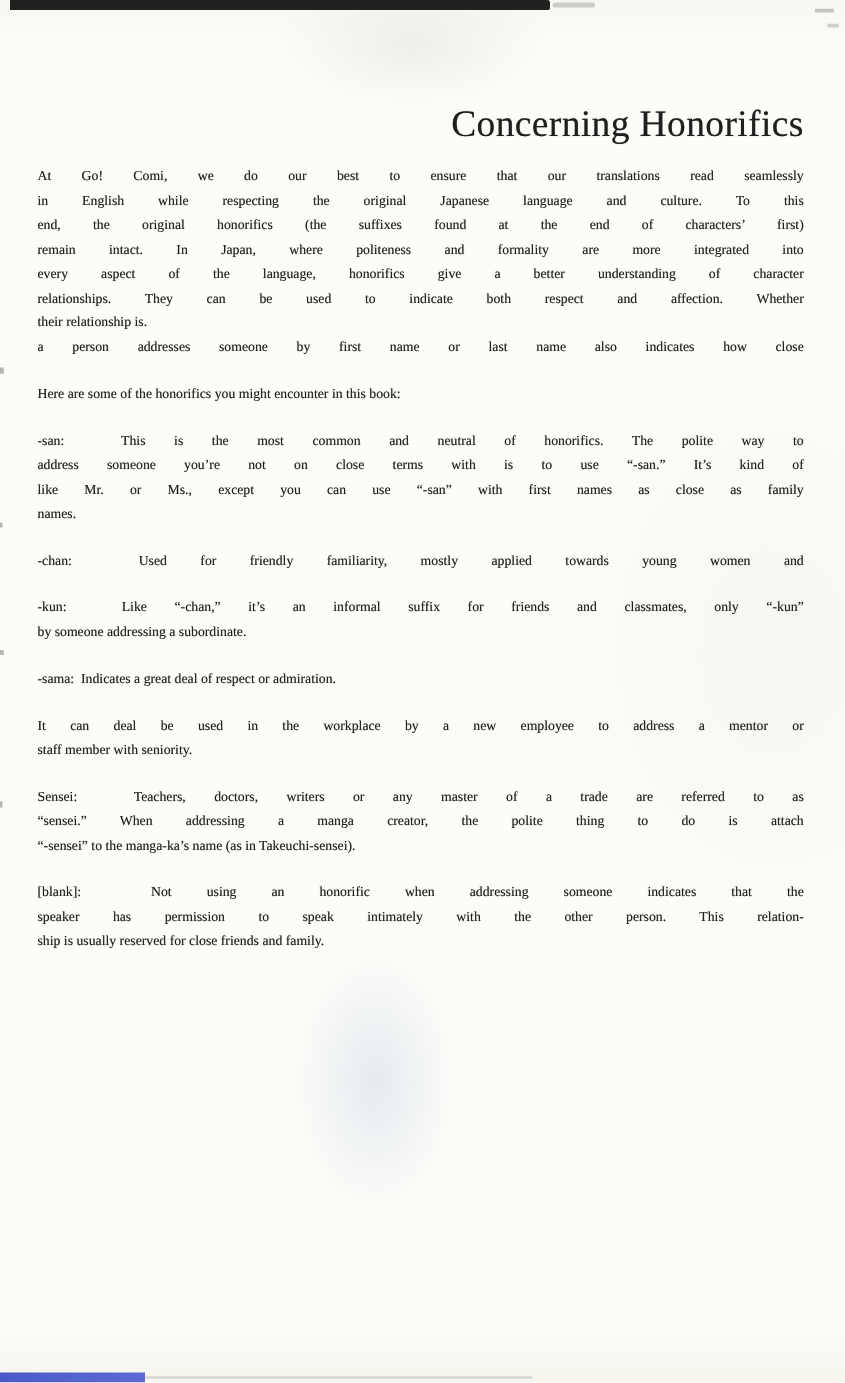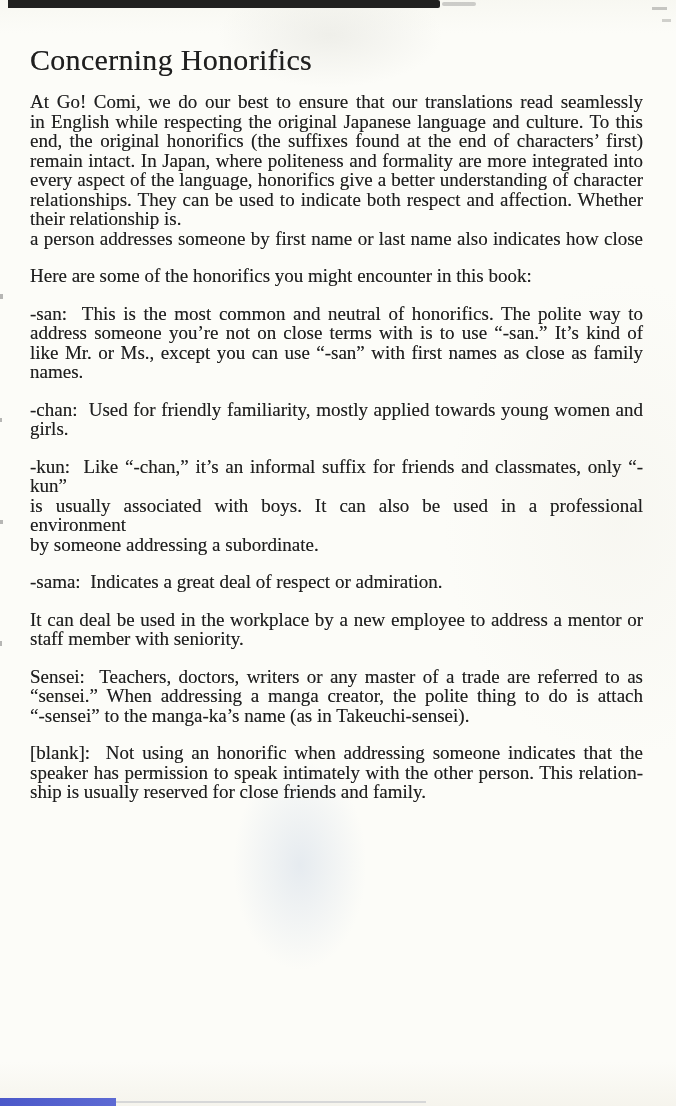--- a/index.html
+++ b/index.html
@@ -34,28 +34,29 @@
   }
   .content {
     position: relative;
     padding: 0 33px 0 30px;
     color: var(--ink, #1f1f1f);
   }
   .doc-title {
     font-size: 30px;
     line-height: 32px;
     font-weight: 400;
-    margin: 44px 0 16px 0;
+    margin: 84px 0 16px 0;
     letter-spacing: 0.3px;
     color: var(--ink, #1f1f1f);
     text-shadow: 0 0 0.6px rgba(25,25,25,0.6);
+    text-align: right;
   }
   .para {
     margin: 0 0 18px 0;
-    font-size: 19px;
+    font-size: 11px;
     line-height: 19.5px;
     text-shadow: 0 0 0.55px rgba(30,30,30,0.5);
   }
   .line {
     text-align: justify;
     text-align-last: justify;
   }
   .line.last {
     text-align-last: left;
   }
@@ -109,25 +110,23 @@
           <div class="line last">Here are some of the honorifics you might encounter in this book:</div>
         </div>
         <div class="para">
           <div class="line">-san:&nbsp; This is the most common and neutral of honorifics. The polite way to</div>
           <div class="line">address someone you’re not on close terms with is to use “-san.” It’s kind of</div>
           <div class="line">like Mr. or Ms., except you can use “-san” with first names as close as family</div>
           <div class="line last">names.</div>
         </div>
         <div class="para">
           <div class="line">-chan:&nbsp; Used for friendly familiarity, mostly applied towards young women and</div>
-          <div class="line last">girls.</div>
         </div>
         <div class="para">
           <div class="line">-kun:&nbsp; Like “-chan,” it’s an informal suffix for friends and classmates, only “-kun”</div>
-          <div class="line">is usually associated with boys. It can also be used in a professional environment</div>
           <div class="line last">by someone addressing a subordinate.</div>
         </div>
         <div class="para">
           <div class="line last">-sama:&nbsp; Indicates a great deal of respect or admiration.</div>
         </div>
         <div class="para">
           <div class="line">It can deal be used in the workplace by a new employee to address a mentor or</div>
           <div class="line last">staff member with seniority.</div>
         </div>
         <div class="para">

